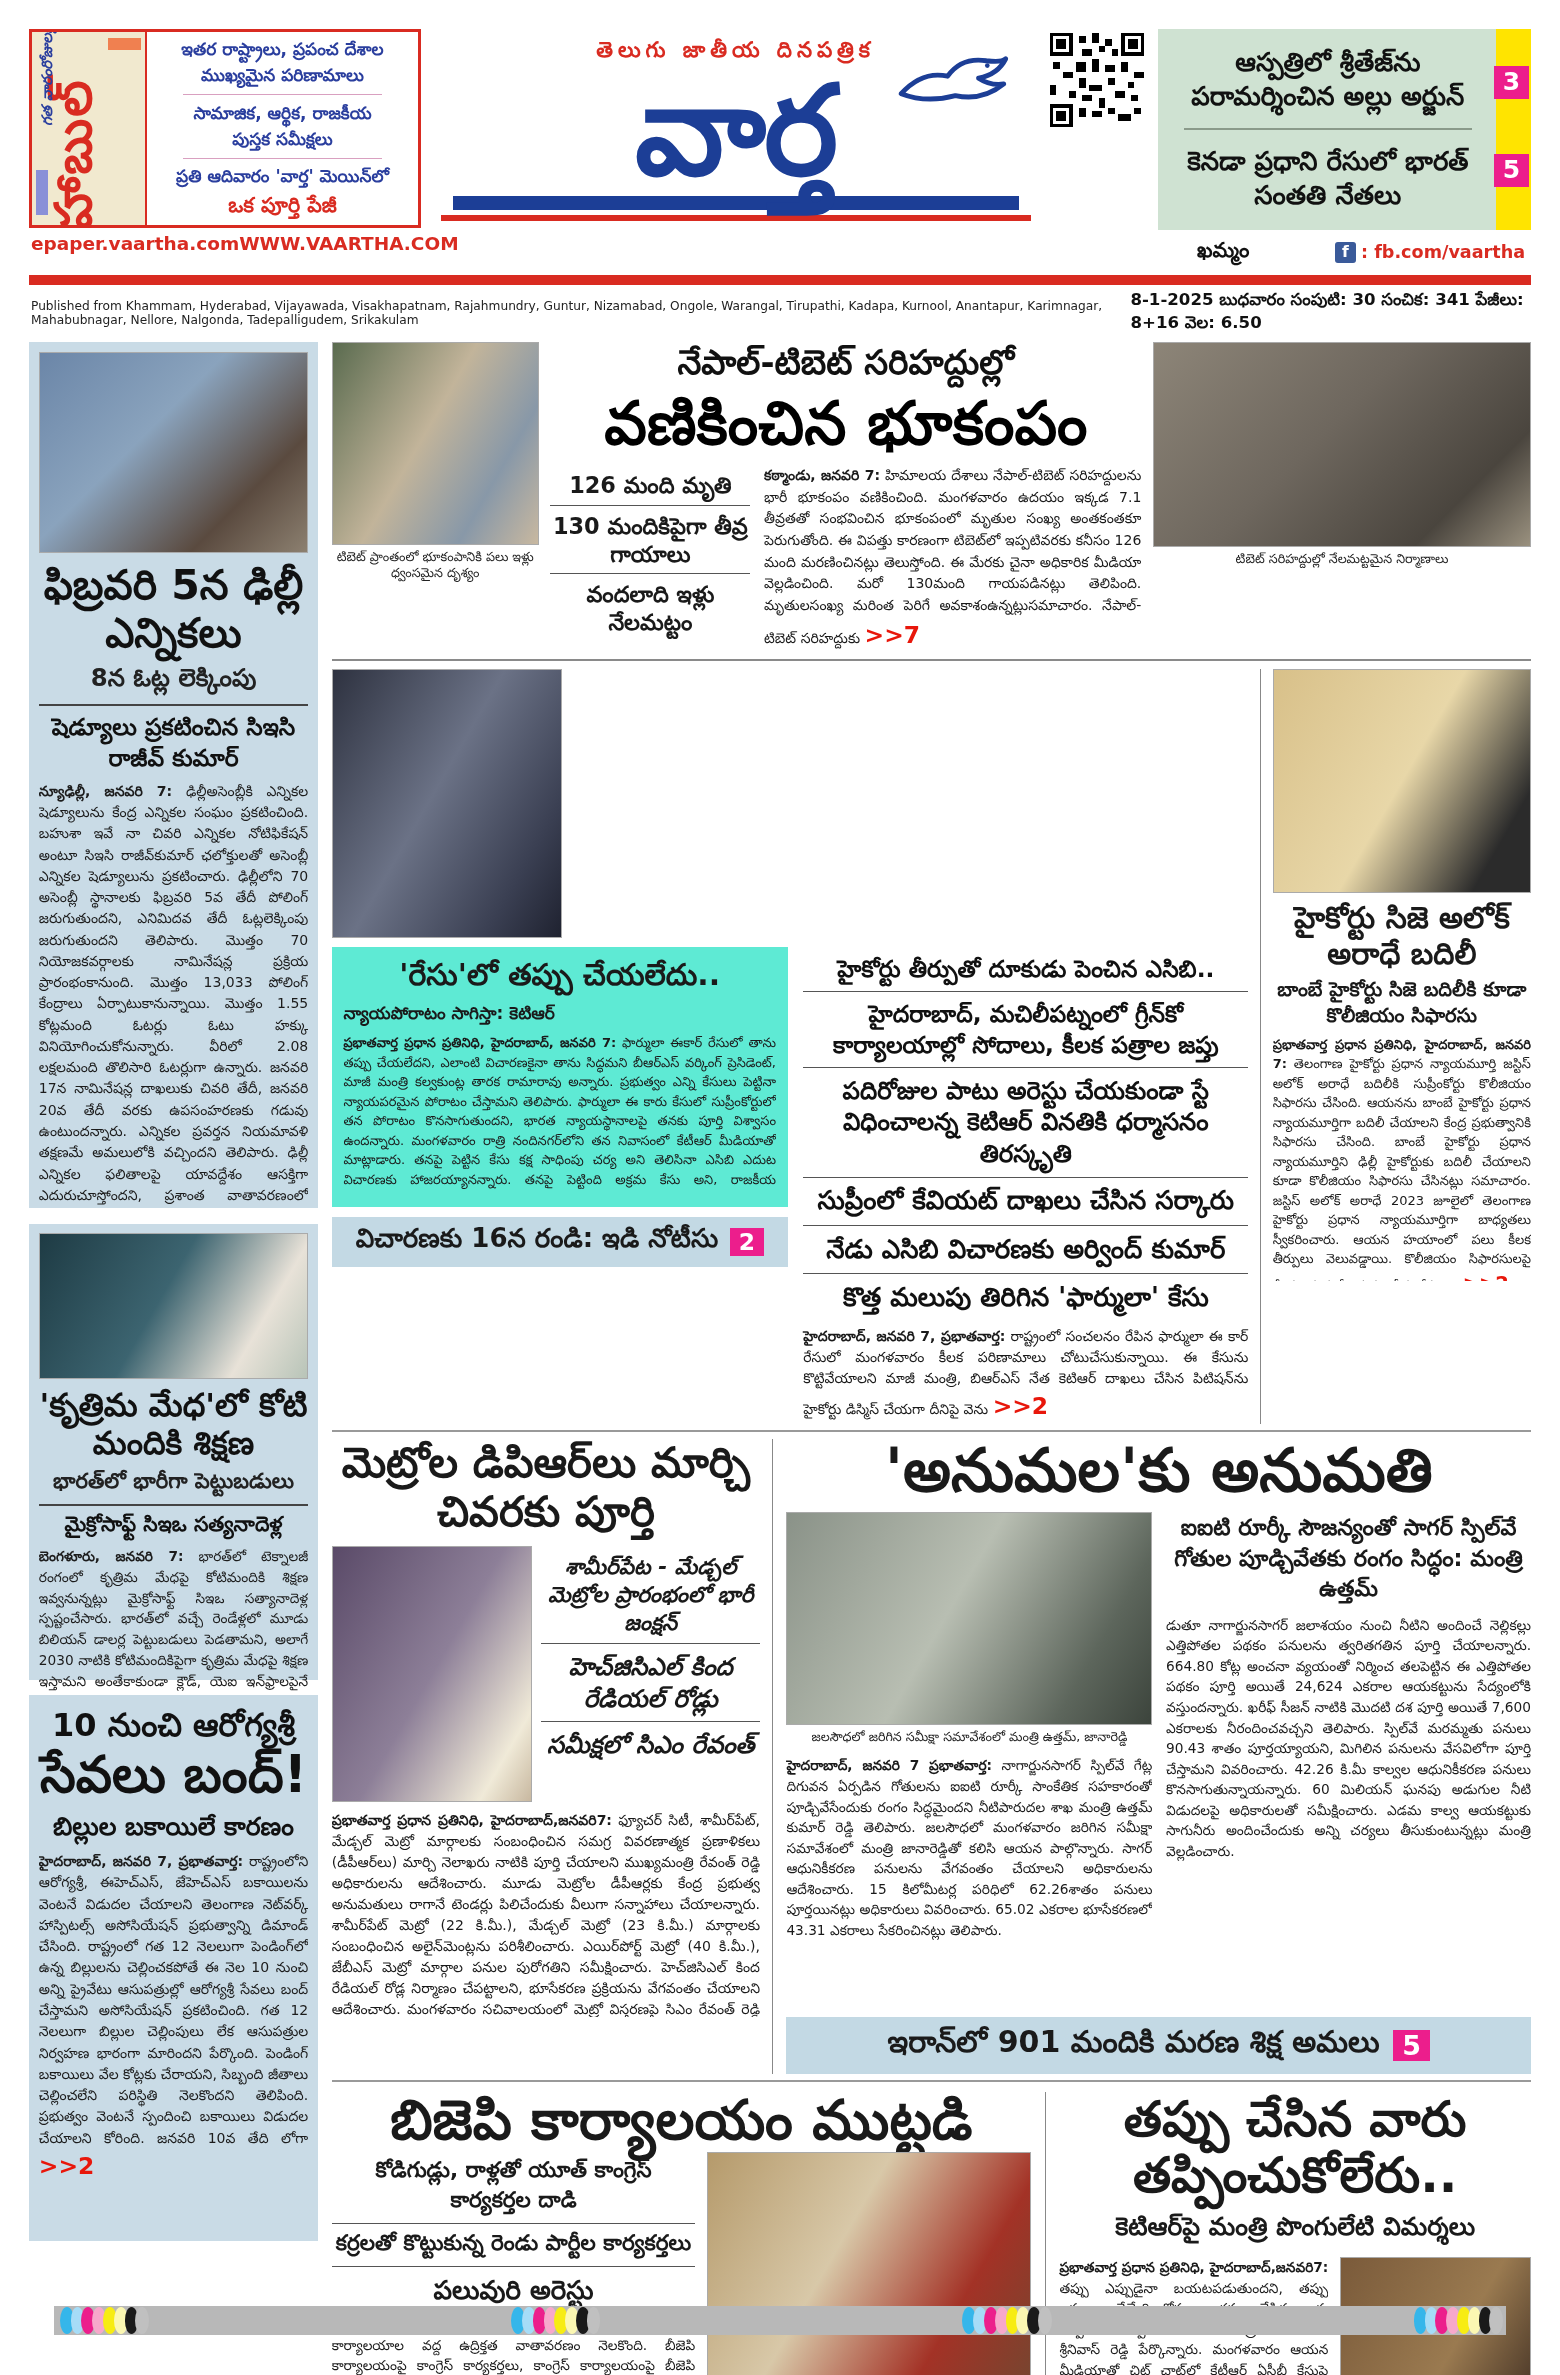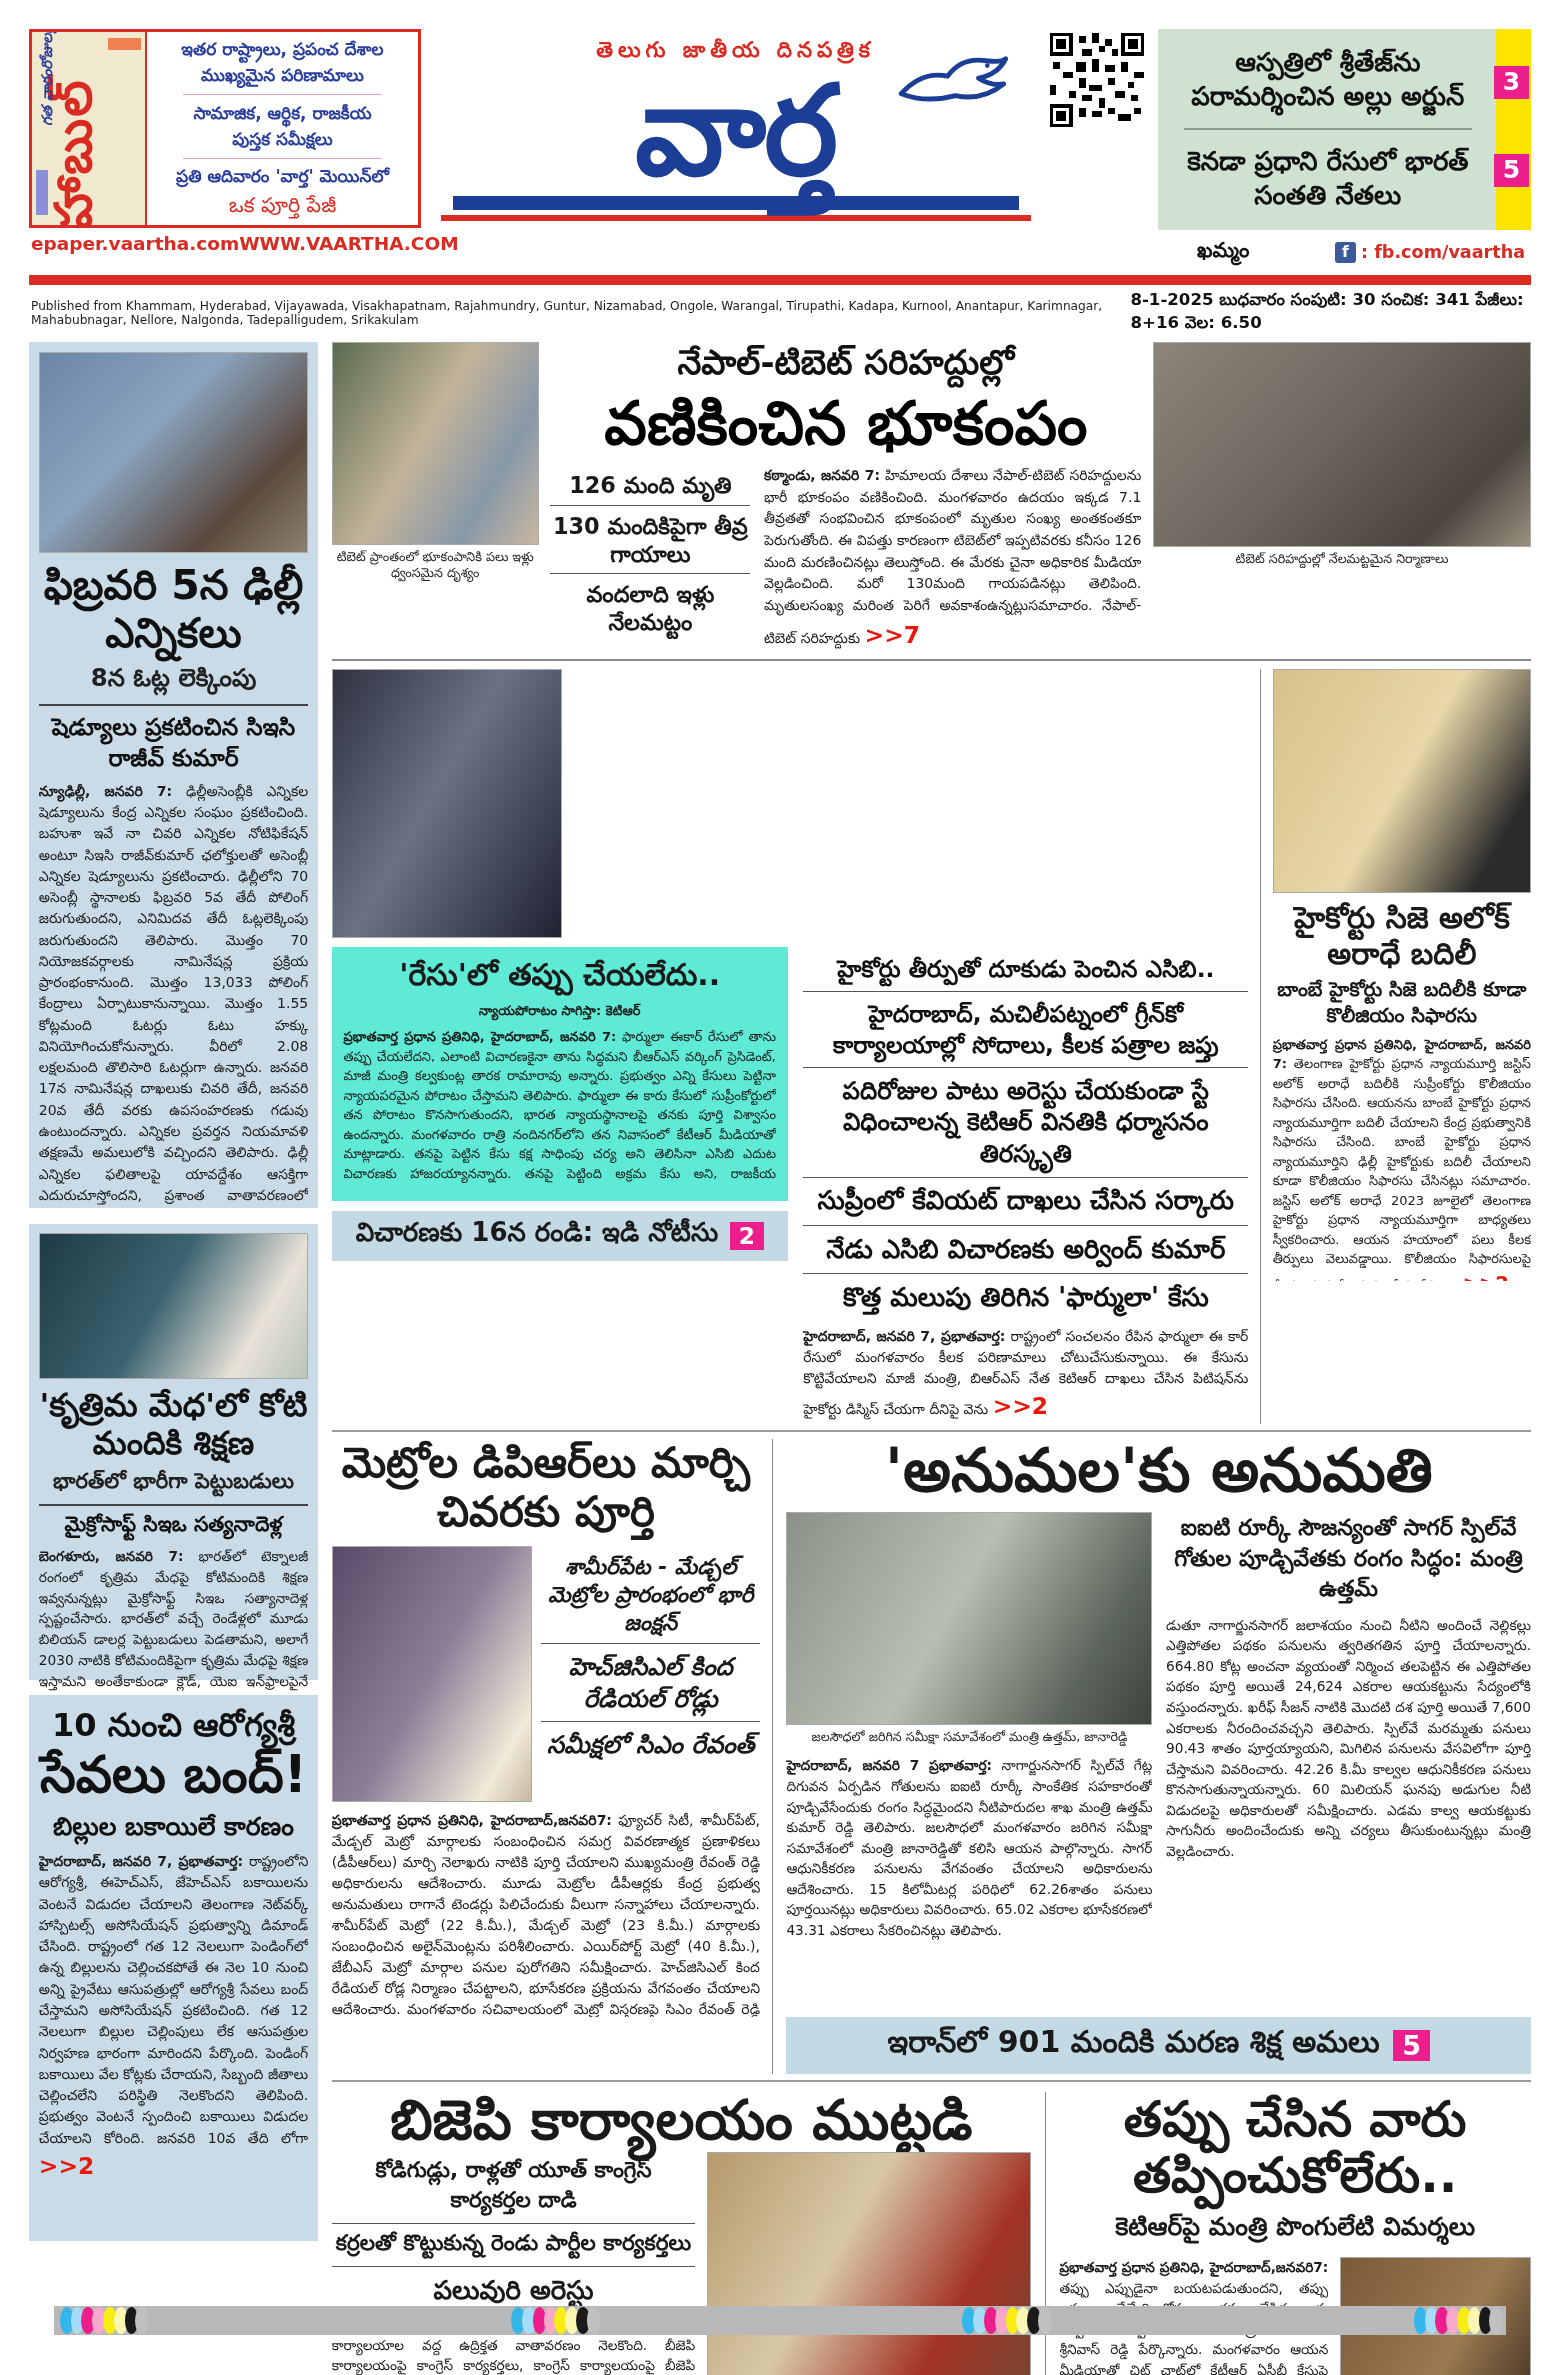--- a/index.html
+++ b/index.html
@@ -11,21 +11,21 @@
   .promo { width:392px; }
   .promo-frame { border:3.9px solid #d92b21; display:flex; height:199px; background:#fff; }
   .promo-left { width:115px; background:#f1e9cf; position:relative; overflow:hidden; border-right:2.9px solid #d92b21; }
   .promo-vert { position:absolute; left:-60px; top:86px; transform:rotate(-90deg); transform-origin:center; width:215px; text-align:center;
                 color:#d92b21; font-size:51px; font-weight:900; letter-spacing:2px; white-space:nowrap; }
   .promo-vert-sub { position:absolute; left:5.9px; top:94px; transform:rotate(-90deg); transform-origin:left top; color:#2a3e9e; font-size:14.6px; font-style:italic; white-space:nowrap; font-weight:bold;}
   .promo-accent-a { position:absolute; right:3.9px; top:5.9px; width:33px; height:11.7px; background:#f08050; }
   .promo-accent-b { position:absolute; left:3.9px; bottom:9.8px; width:11.7px; height:45px; background:#8a90d8; }
   .promo-right { flex:1; padding:6.8px 7.8px; display:flex; flex-direction:column; justify-content:space-between; text-align:center; }
   .promo-line { color:#2a3e9e; font-weight:bold; font-size:17px; line-height:1.25; }
-  .promo-line.red { color:#d92b21; font-size:20.5px; font-weight:400; }
+  .promo-line.red { color:#d92b21; font-size:20.5px; font-weight:700; }
   .promo-rule { border-top:1.5px solid #d9a0c0; width:78%; margin:2.9px auto; }
   .promo-links { display:flex; justify-content:space-between; padding:4.9px 2px 0; }
   .promo-link-left { color:#d92b21; font-size:18.5px; font-weight:bold; }
   .promo-link-right { color:#d92b21; font-size:18.5px; font-weight:900; }
 
   .masthead { flex:1; text-align:center; position:relative; padding-top:7.8px; }
   .tagline { color:#d92b21; font-size:21.5px; font-weight:bold; letter-spacing:4.9px; }
   .logo-row { display:flex; align-items:flex-end; justify-content:center; gap:7.8px; position:relative; }
   .logo-text { color:#1c3e96; font-size:125px; font-weight:900; line-height:1.02; letter-spacing:-2px; }
   .dove { position:absolute; right:27px; top:-13.7px; }
@@ -87,21 +87,21 @@
   .ktr { padding:7.8px 0 5.9px; display:flex; gap:11.7px; border-bottom:2px solid #999; }
   .ktr-main { flex:1; }
   .ktr-row1 { display:flex; gap:13.7px; }
   .ktr-headblock { flex:1; text-align:center; }
   .ktr-kicker { font-size:41px; font-weight:900; color:#000; line-height:1.1; }
   .ktr-headline { font-size:82px; font-weight:900; color:#000; line-height:1.05; margin-top:7.8px; }
   .ktr-row2 { display:flex; gap:15.6px; margin-top:9.8px; }
   .ktr-left { width:456px; flex:0 0 auto; }
   .pinkbox { background:#5eead4; padding:9.8px 11.7px; }
   .pink-h { text-align:center; font-size:30px; font-weight:900; }
-  .pink-sub { text-align:center; font-size:13px; font-weight:bold; margin-top:3.9px; }
+  .pink-sub { font-size:17px; font-weight:bold; margin-top:3.9px; }
   .pink-body { font-size:13px; line-height:1.5; text-align:justify; margin-top:5.9px; }
   .bluestrip { background:#c3d9e4; margin-top:9.8px; padding:6.8px 9.8px; display:flex; align-items:center; justify-content:center; gap:11.7px; font-size:26px; font-weight:900; }
   .strip-badge { background:#ec1e8c; color:#fff; font-weight:900; font-size:23.4px; padding:0 8.8px; }
   .ktr-right { flex:1; }
   .deck { text-align:center; font-weight:bold; color:#111; padding:6.8px 3.9px; border-bottom:1.5px solid #555; line-height:1.3; }
   .deck.d1 { font-size:23.4px; } .deck.d2 { font-size:23.4px; } .deck.d3 { font-size:24.4px; }
   .deck.d4 { font-size:26px; } .deck.d5 { font-size:26px; } .deck.d6 { font-size:26px; border-bottom:none; }
   .ktr-body { font-size:14px; line-height:1.5; text-align:justify; margin-top:3.9px; }
 
   

